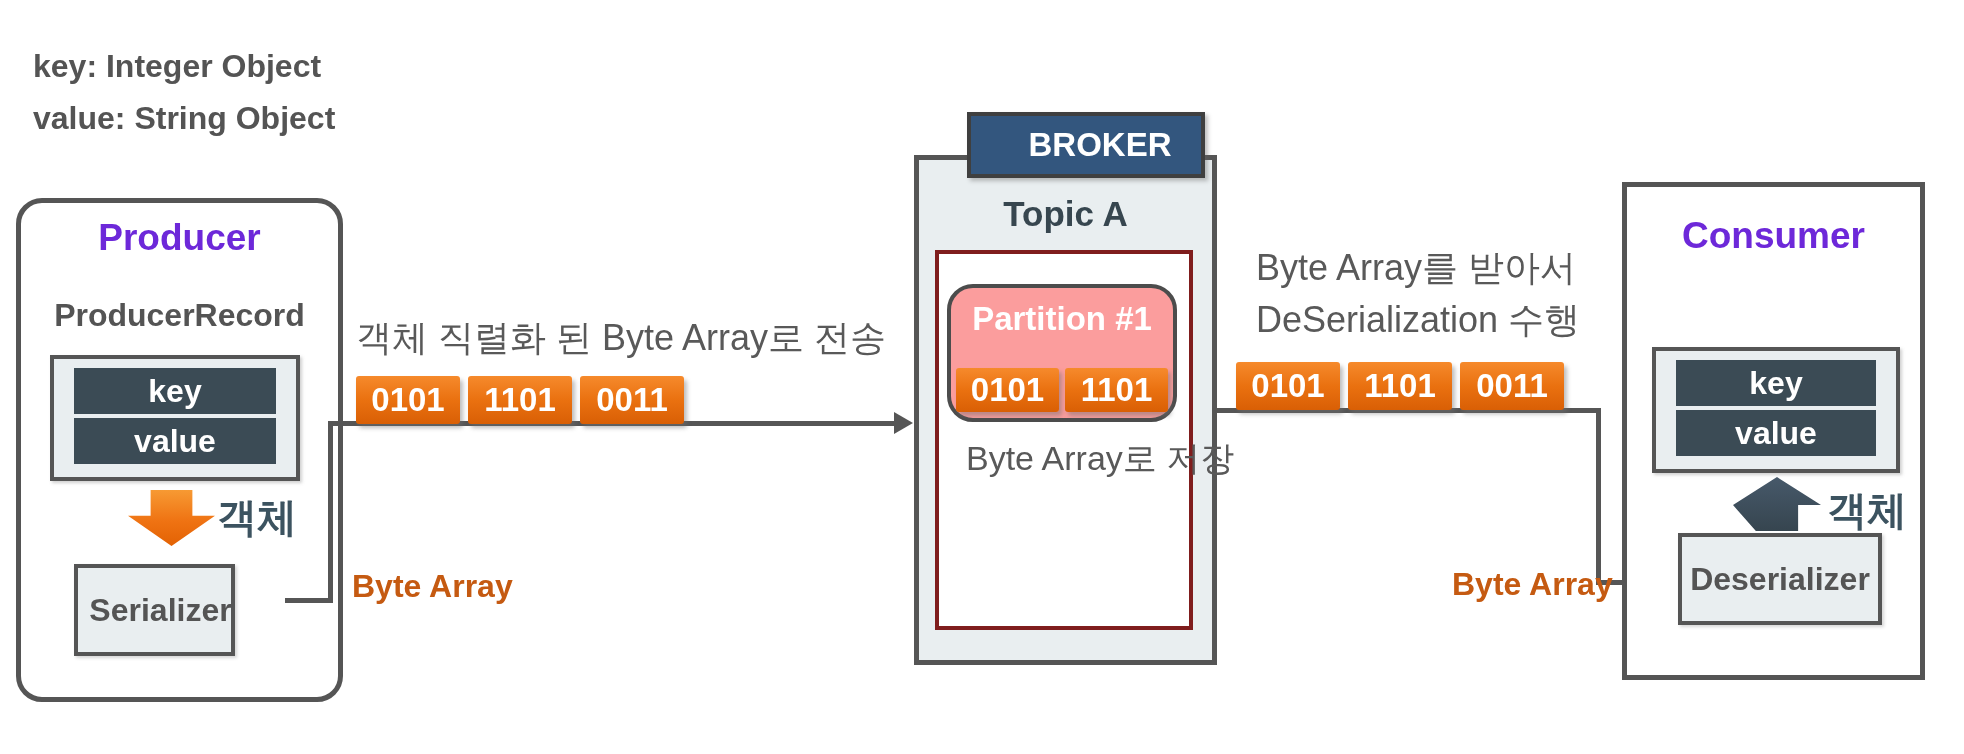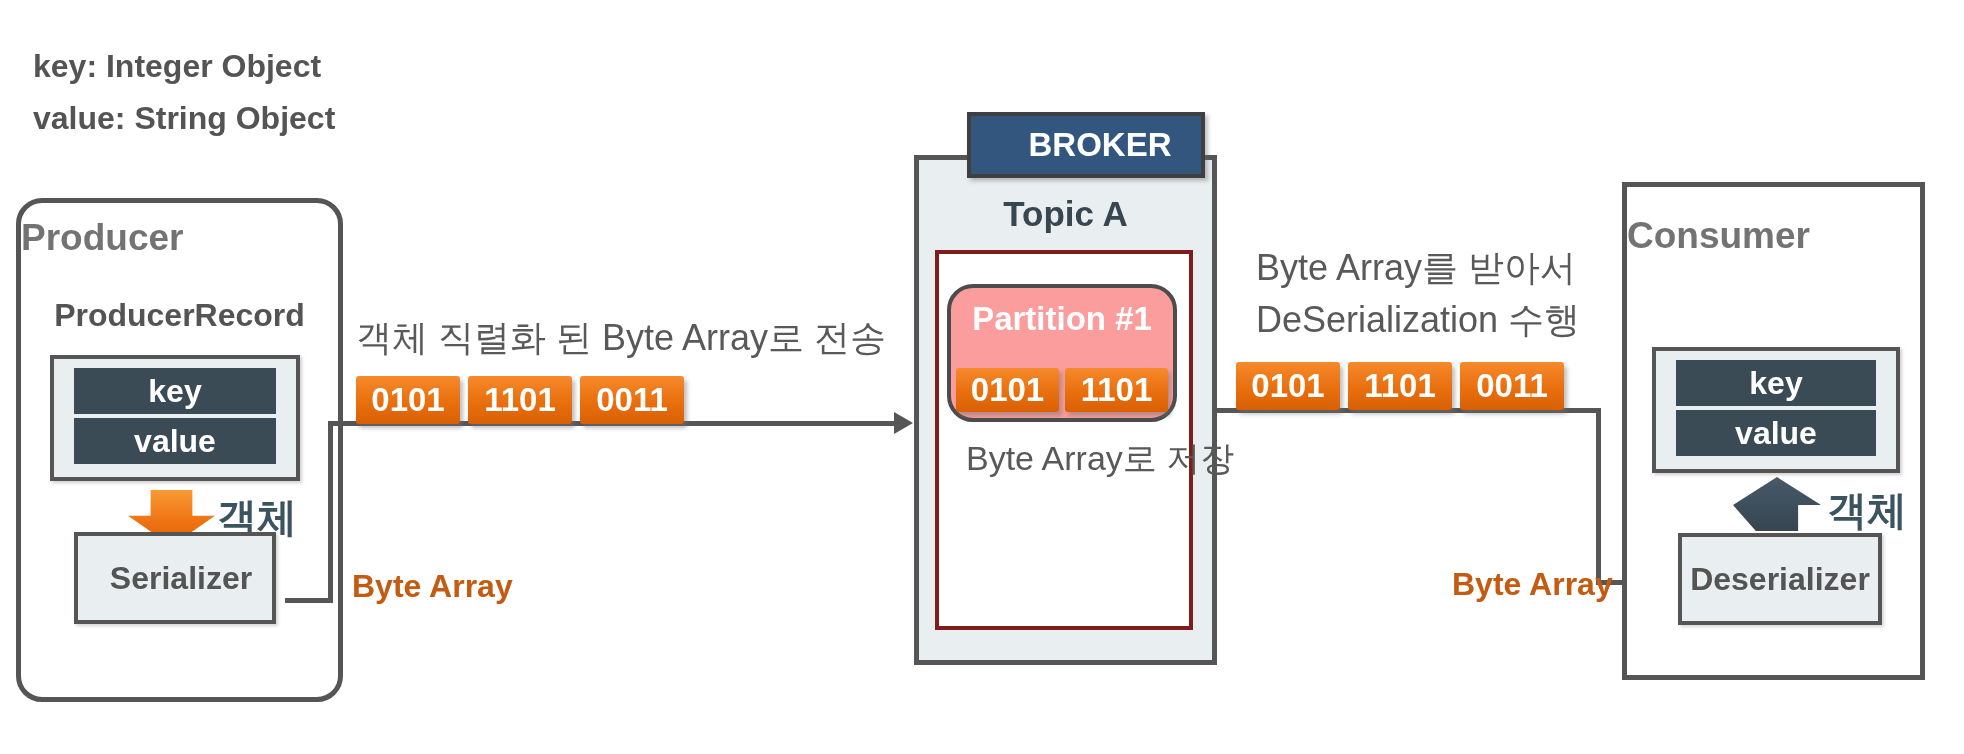--- a/index.html
+++ b/index.html
@@ -32,21 +32,22 @@
     border-radius: 26px;
   }
   .consumer-box {
     position: absolute; left: 1622px; top: 182px;
     width: 293px; height: 488px;
     background: #ffffff;
     border: 5px solid #555555;
   }
   .box-title {
     position: absolute; left: 0; width: 100%;
-    font-size: 37px; font-weight: bold; color: #737373;
+    text-align: center;
+    font-size: 37px; font-weight: bold; color: #6d28d9;
   }
   .record-title {
     position: absolute; left: 0; width: 100%;
     text-align: center;
     font-size: 32px; font-weight: bold; color: #545454;
   }
   .record-box {
     position: absolute;
     background: #e9eef0;
     border: 4px solid #555555;
@@ -190,21 +191,21 @@
 
   <div class="producer-box">
     <div class="box-title" style="top:14px">Producer</div>
     <div class="record-title" style="top:94px">ProducerRecord</div>
     <div class="record-box" style="left:29px; top:152px; width:250px; height:126px;">
       <div class="record-field">key</div>
       <div class="record-field">value</div>
     </div>
     <div class="down-block-arrow" style="left:107px; top:287px;"></div>
     <div class="obj-label" style="left:196px; top:287px;">객체</div>
-    <div class="process-box" style="left:53px; top:329px; width:202px; height:92px;padding-left:12px;">
+    <div class="process-box" style="left:53px; top:361px; width:161px; height:92px;padding-left:12px;">
       <span>Serializer</span>
     </div>
   </div>
 
   <div class="line" style="left:285px; top:598px; width:48px; height:5px;"></div>
   <div class="line" style="left:328px; top:421px; width:5px; height:182px;"></div>
   <div class="line" style="left:328px; top:421px; width:570px; height:5px;"></div>
   <div class="tri-right" style="left:894px; top:412px;"></div>
   <div class="byte-array-label" style="left:352px; top:568px;">Byte Array</div>
 

